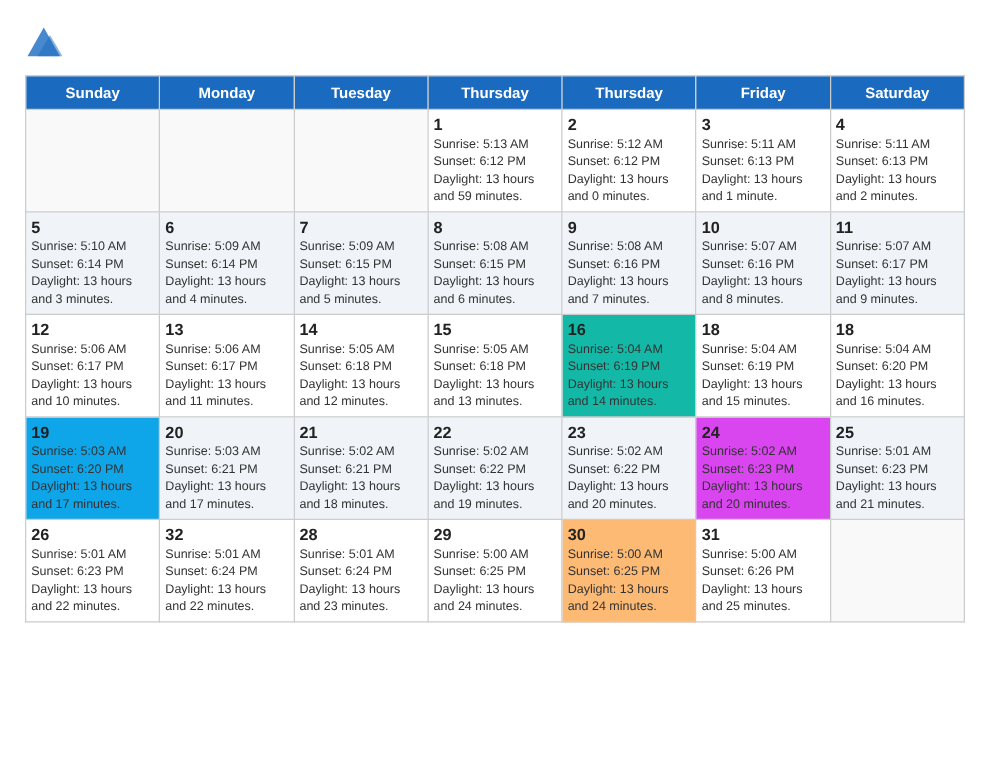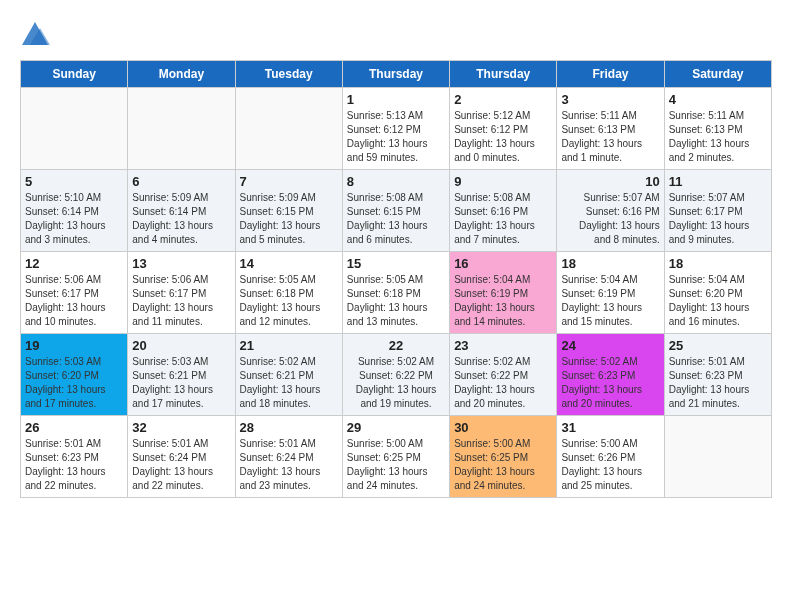--- a/index.html
+++ b/index.html
@@ -165,21 +165,21 @@
           <div class="day-info">Sunrise: 5:09 AM<br>Sunset: 6:15 PM<br>Daylight: 13 hours and 5 minutes.</div>
         </td>
         <td style="background: rgb(240, 244, 248);">
           <div class="day-num">8</div>
           <div class="day-info">Sunrise: 5:08 AM<br>Sunset: 6:15 PM<br>Daylight: 13 hours and 6 minutes.</div>
         </td>
         <td style="background: rgb(240, 244, 248);">
           <div class="day-num">9</div>
           <div class="day-info">Sunrise: 5:08 AM<br>Sunset: 6:16 PM<br>Daylight: 13 hours and 7 minutes.</div>
         </td>
-        <td style="background: rgb(240, 244, 248); text-align: right;">
+        <td style="background: rgb(240, 244, 248);">
           <div class="day-num">10</div>
           <div class="day-info">Sunrise: 5:07 AM<br>Sunset: 6:16 PM<br>Daylight: 13 hours and 8 minutes.</div>
         </td>
         <td style="background: rgb(240, 244, 248);">
           <div class="day-num">11</div>
           <div class="day-info">Sunrise: 5:07 AM<br>Sunset: 6:17 PM<br>Daylight: 13 hours and 9 minutes.</div>
         </td>
       </tr>
       <tr>
         <td style="background: rgb(255, 255, 255);">
@@ -191,21 +191,21 @@
           <div class="day-info">Sunrise: 5:06 AM<br>Sunset: 6:17 PM<br>Daylight: 13 hours and 11 minutes.</div>
         </td>
         <td style="background: rgb(255, 255, 255);">
           <div class="day-num">14</div>
           <div class="day-info">Sunrise: 5:05 AM<br>Sunset: 6:18 PM<br>Daylight: 13 hours and 12 minutes.</div>
         </td>
         <td style="background: rgb(255, 255, 255);">
           <div class="day-num">15</div>
           <div class="day-info">Sunrise: 5:05 AM<br>Sunset: 6:18 PM<br>Daylight: 13 hours and 13 minutes.</div>
         </td>
-        <td style="background: #f9a8d4;">
+        <td style="background: #14b8a6;">
           <div class="day-num">16</div>
           <div class="day-info">Sunrise: 5:04 AM<br>Sunset: 6:19 PM<br>Daylight: 13 hours and 14 minutes.</div>
         </td>
         <td style="background: rgb(255, 255, 255);">
           <div class="day-num">18</div>
           <div class="day-info">Sunrise: 5:04 AM<br>Sunset: 6:19 PM<br>Daylight: 13 hours and 15 minutes.</div>
         </td>
         <td style="background: rgb(255, 255, 255);">
           <div class="day-num">18</div>
           <div class="day-info">Sunrise: 5:04 AM<br>Sunset: 6:20 PM<br>Daylight: 13 hours and 16 minutes.</div>
@@ -217,21 +217,21 @@
           <div class="day-info">Sunrise: 5:03 AM<br>Sunset: 6:20 PM<br>Daylight: 13 hours and 17 minutes.</div>
         </td>
         <td style="background: rgb(240, 244, 248);">
           <div class="day-num">20</div>
           <div class="day-info">Sunrise: 5:03 AM<br>Sunset: 6:21 PM<br>Daylight: 13 hours and 17 minutes.</div>
         </td>
         <td style="background: rgb(240, 244, 248);">
           <div class="day-num">21</div>
           <div class="day-info">Sunrise: 5:02 AM<br>Sunset: 6:21 PM<br>Daylight: 13 hours and 18 minutes.</div>
         </td>
-        <td style="background: rgb(240, 244, 248); text-align: center;">
+        <td style="background: rgb(240, 244, 248);">
           <div class="day-num">22</div>
           <div class="day-info">Sunrise: 5:02 AM<br>Sunset: 6:22 PM<br>Daylight: 13 hours and 19 minutes.</div>
         </td>
         <td style="background: rgb(240, 244, 248);">
           <div class="day-num">23</div>
           <div class="day-info">Sunrise: 5:02 AM<br>Sunset: 6:22 PM<br>Daylight: 13 hours and 20 minutes.</div>
         </td>
         <td style="background: #d946ef;">
           <div class="day-num">24</div>
           <div class="day-info">Sunrise: 5:02 AM<br>Sunset: 6:23 PM<br>Daylight: 13 hours and 20 minutes.</div>

